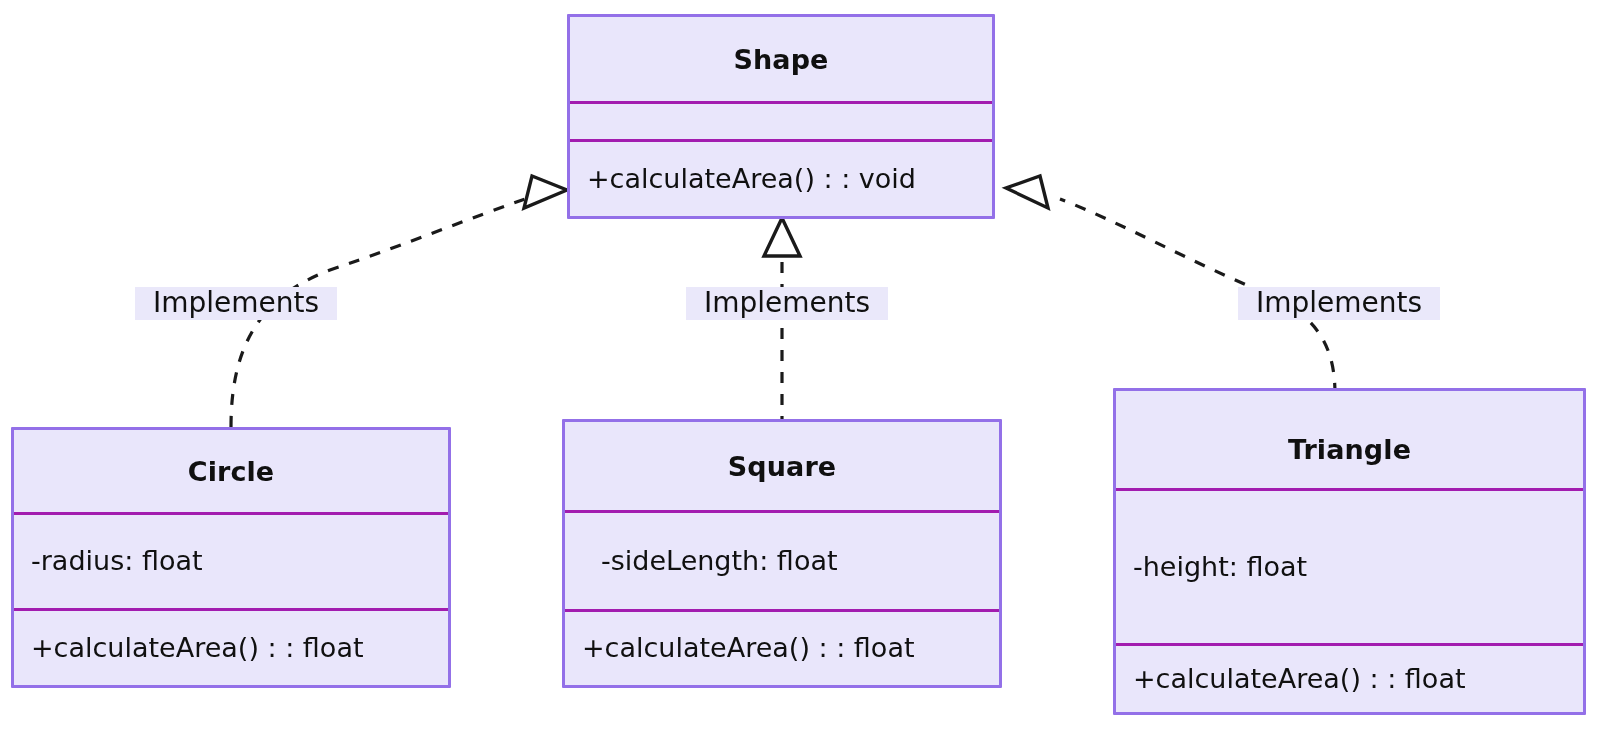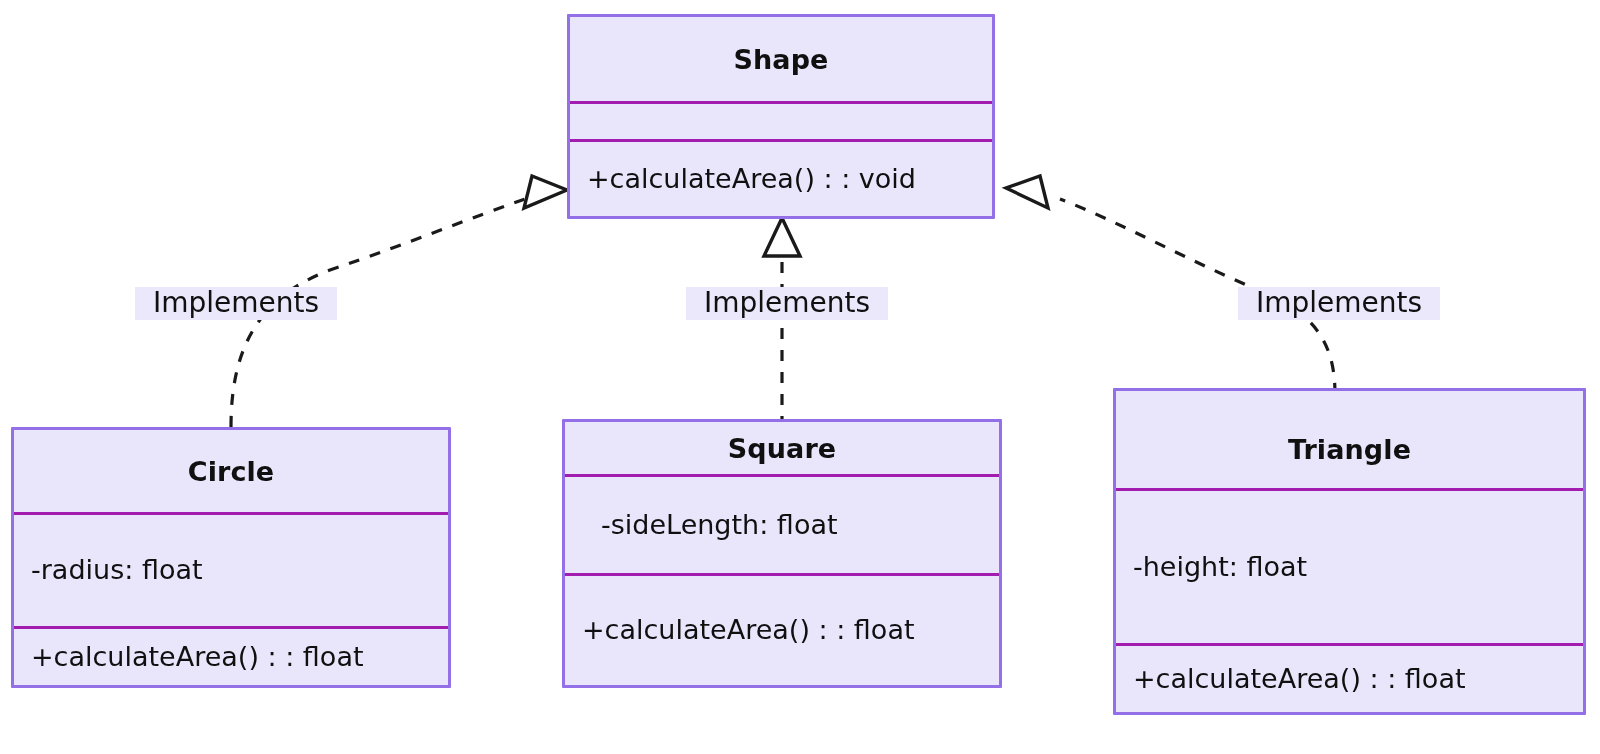--- a/index.html
+++ b/index.html
@@ -110,30 +110,30 @@
   <div class="uml-class" id="class-shape" style="left:567px; top:14px; width:428px; height:205px;">
     <div class="class-header" style="height:84px;">Shape</div>
     <div class="class-compartment" style="height:38px;"></div>
     <div class="class-compartment" style="flex:1 1 auto;">
       <div class="member-row">+calculateArea() : : void</div>
     </div>
   </div>
 
   <div class="uml-class" id="class-circle" style="left:11px; top:427px; width:440px; height:261px;">
     <div class="class-header" style="height:82px;">Circle</div>
-    <div class="class-compartment" style="height:114px;">
+    <div class="class-compartment" style="height:96px;">
       <div class="member-row">-radius: float</div>
     </div>
     <div class="class-compartment" style="flex:1 1 auto;">
       <div class="member-row">+calculateArea() : : float</div>
     </div>
   </div>
 
   <div class="uml-class" id="class-square" style="left:562px; top:419px; width:440px; height:269px;">
-    <div class="class-header" style="height:52px;">Square</div>
+    <div class="class-header" style="height:88px;">Square</div>
     <div class="class-compartment" style="height:99px;padding-left:36px;">
       <div class="member-row">-sideLength: float</div>
     </div>
     <div class="class-compartment" style="flex:1 1 auto;">
       <div class="member-row">+calculateArea() : : float</div>
     </div>
   </div>
 
   <div class="uml-class" id="class-triangle" style="left:1113px; top:388px; width:473px; height:327px;">
     <div class="class-header" style="height:77px;margin-top:20px;">Triangle</div>

